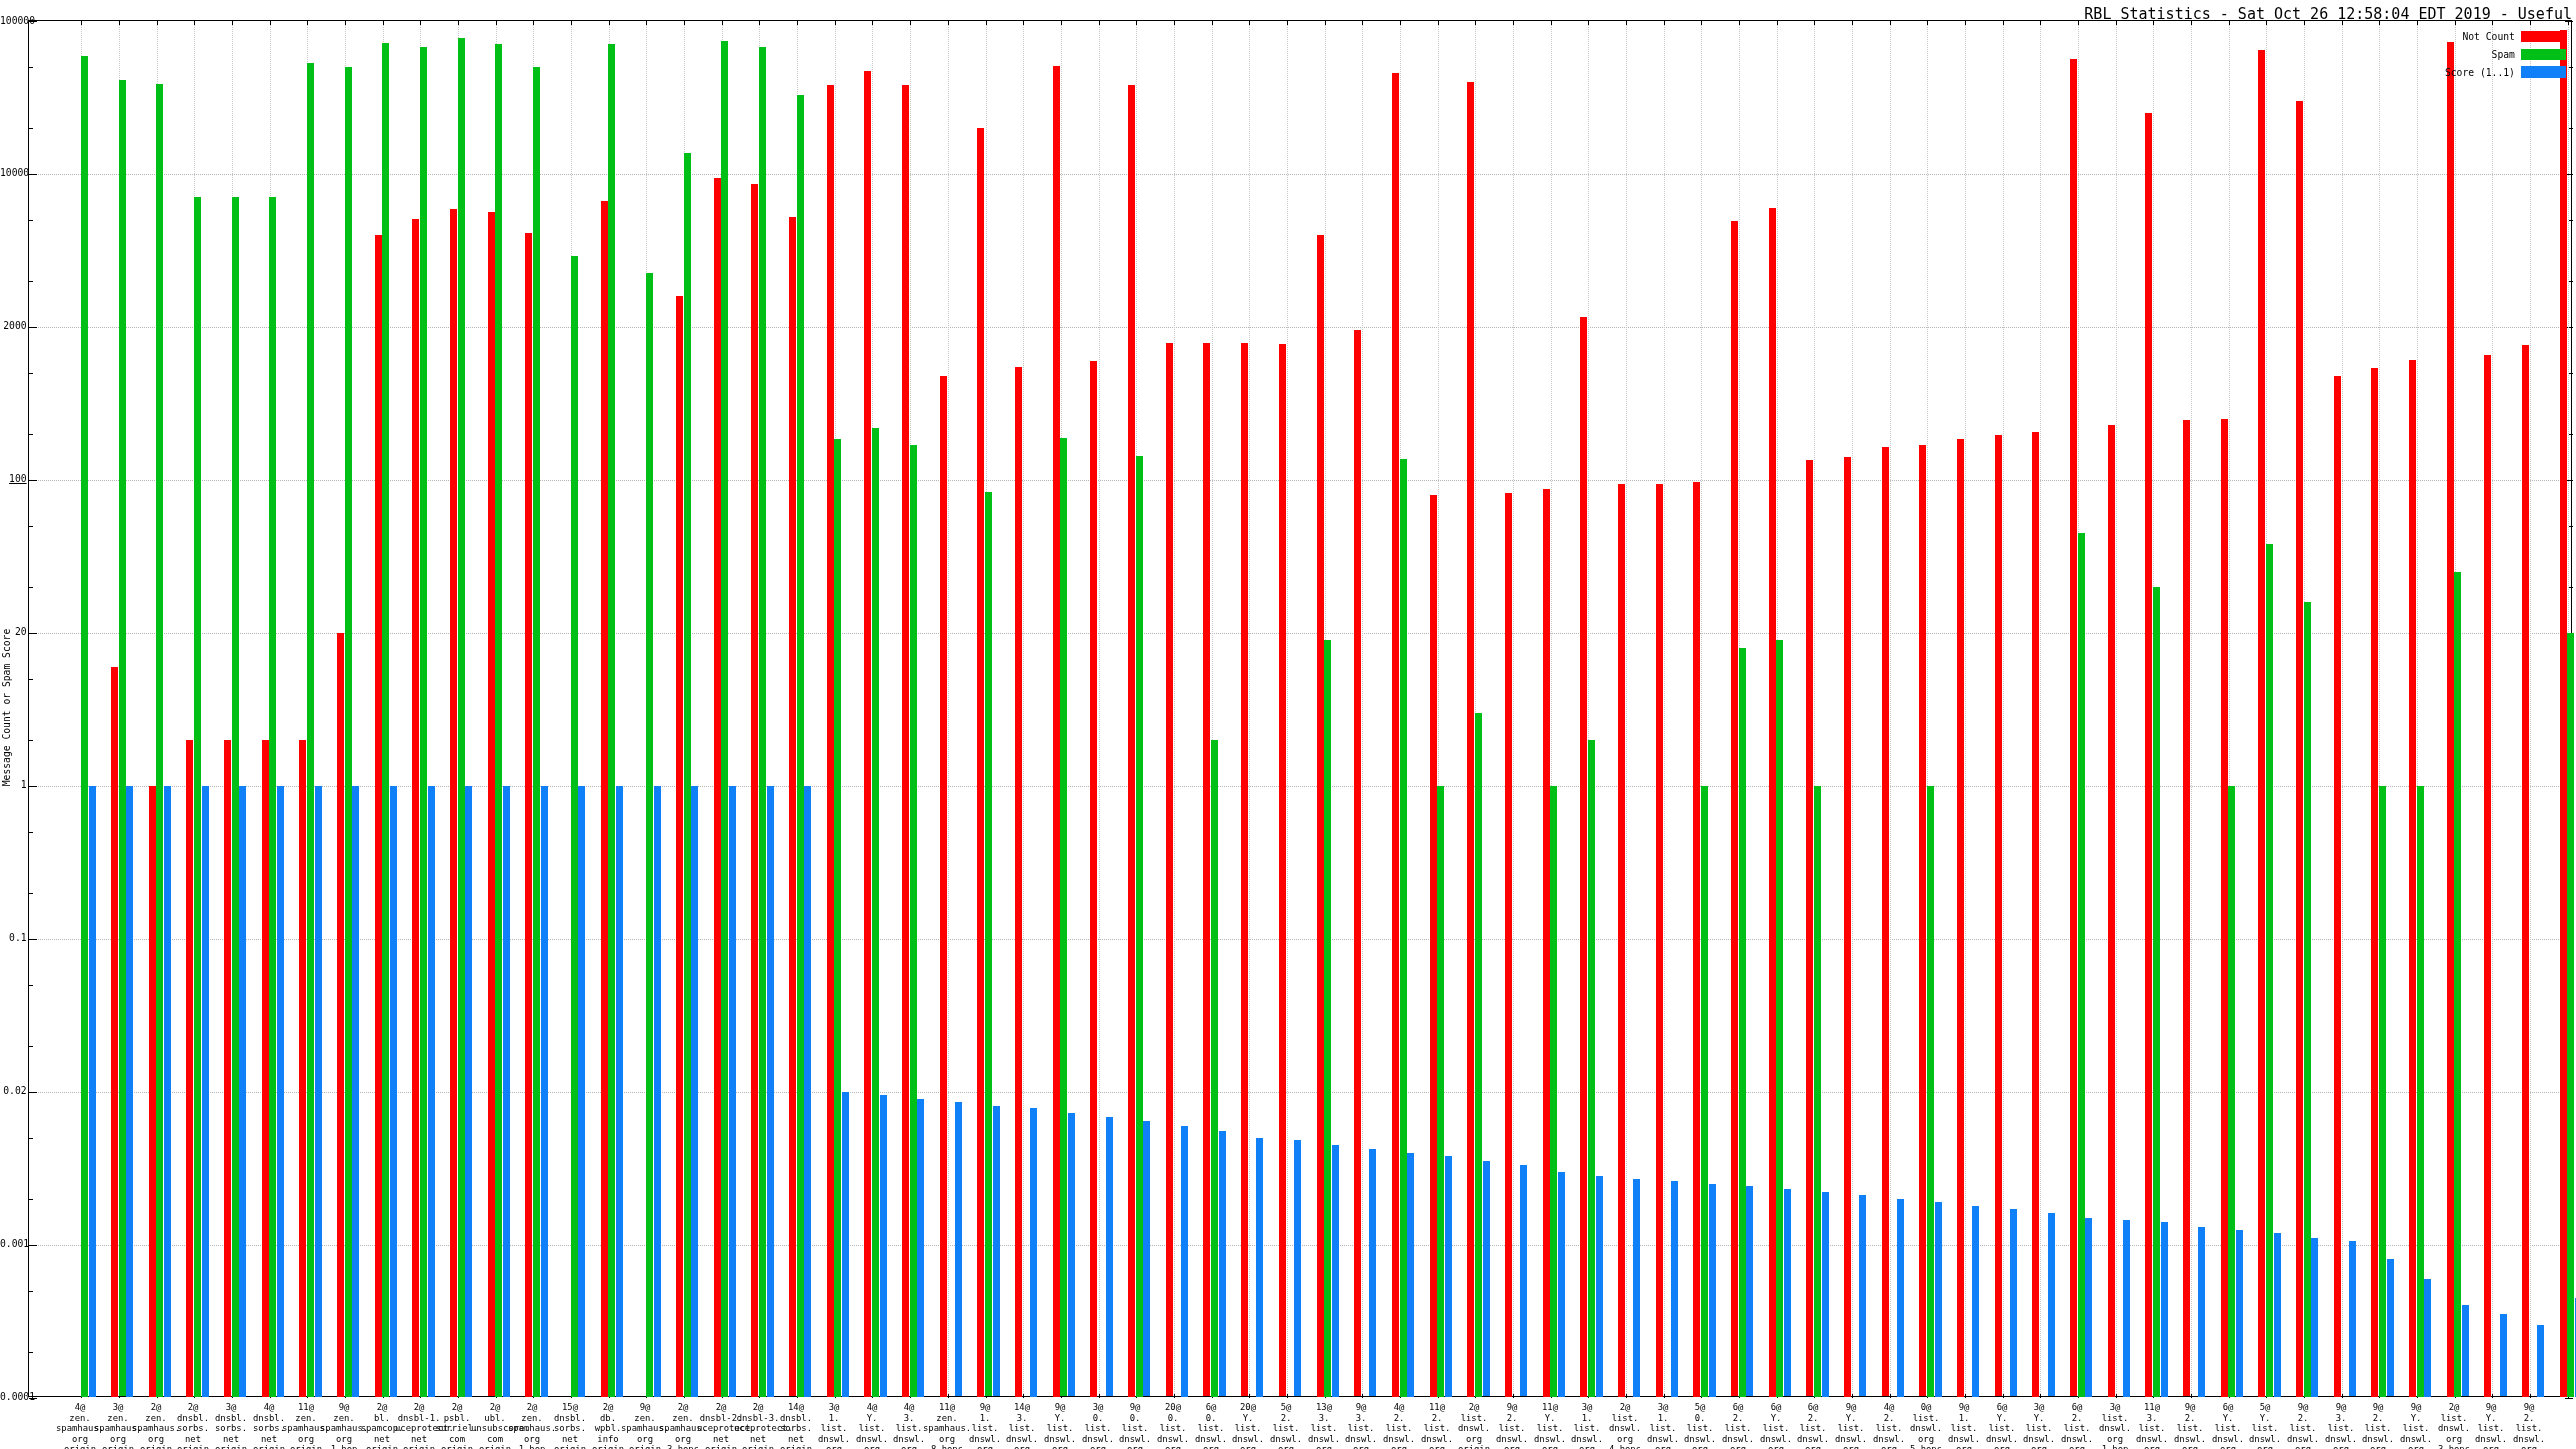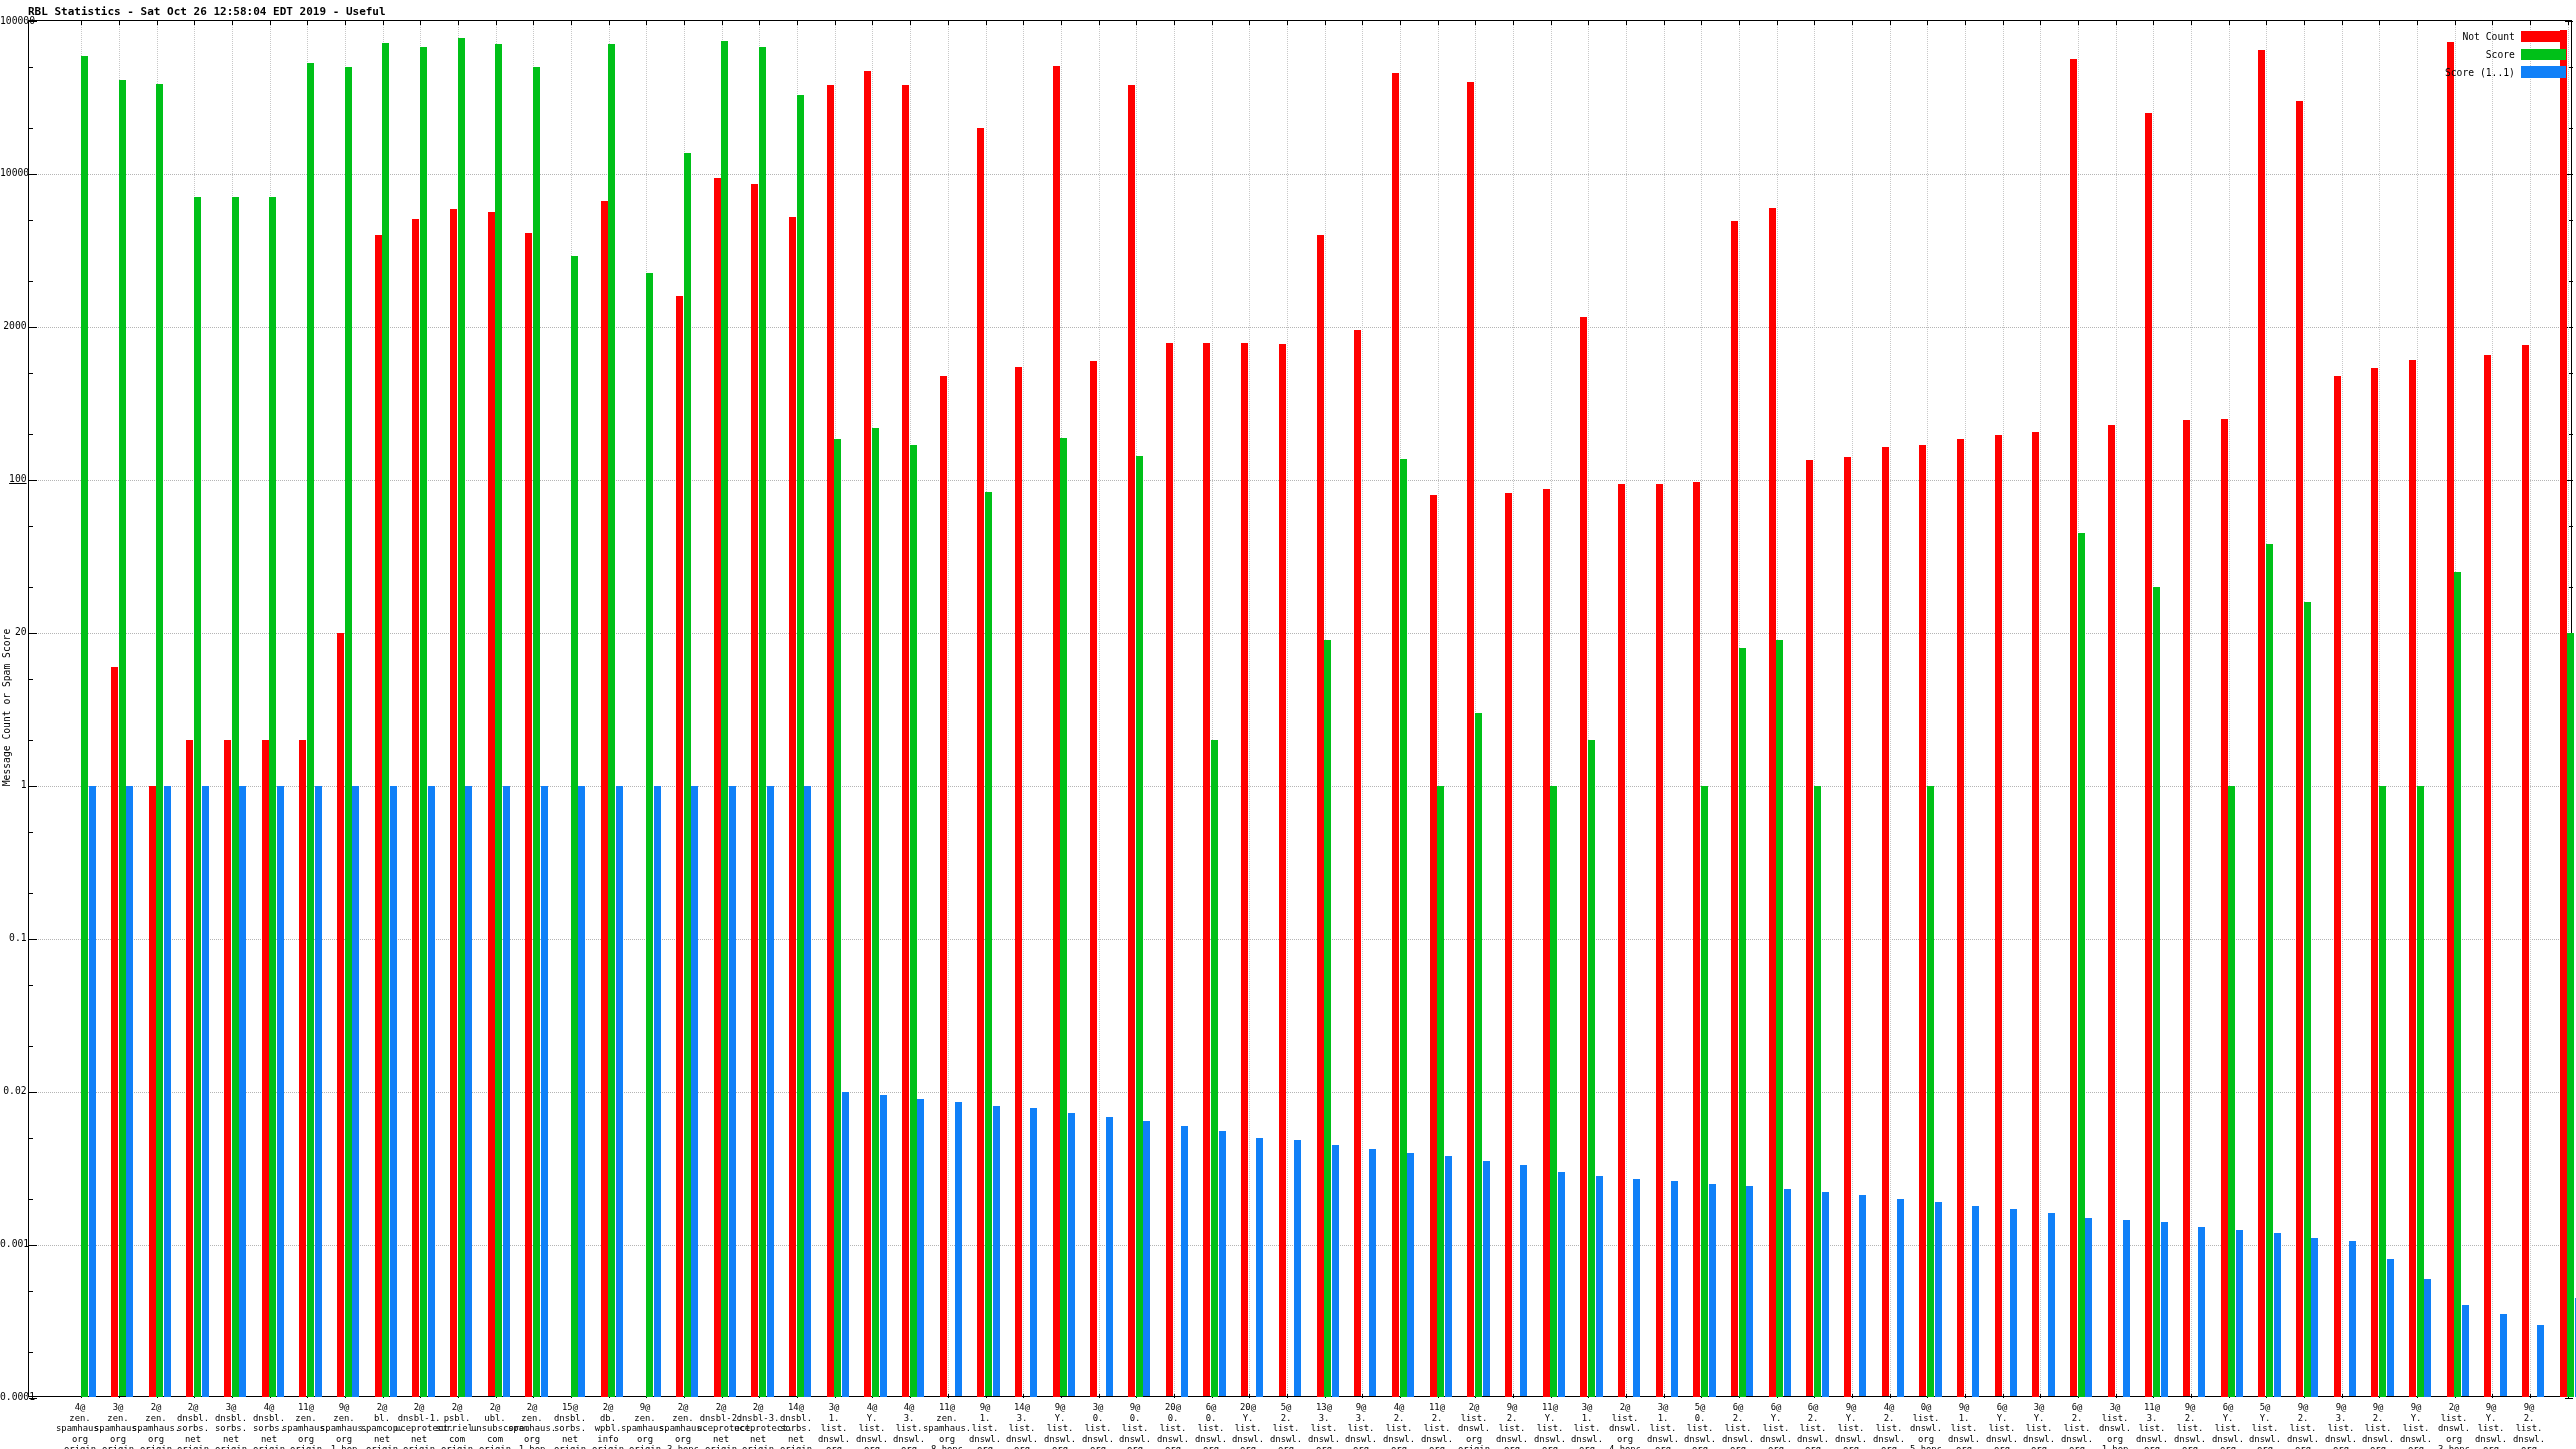--- a/index.html
+++ b/index.html
@@ -1,18 +1,18 @@
 <!DOCTYPE html>
 <html style="font-size:13px"><head>
 <meta charset="utf-8">
 <style>
   html,body{margin:0;padding:0;background:#ffffff;width:2576px;height:1449px;overflow:hidden;
     font-family:"DejaVu Sans Mono","Liberation Mono",monospace;color:#000;}
   #chart{position:absolute;left:0;top:0;width:2576px;height:1449px;}
-  #title{position:absolute;left:28px;top:4.8px;width:2544px;text-align:left;font-size:11px;font-weight:bold;}
+  #title{position:absolute;left:28px;top:4.8px;width:2544px;text-align:right;font-size:15px;font-weight:normal;}
   #ylab{position:absolute;left:-171px;top:702px;width:354px;text-align:center;font-size:9.7px;
     transform:rotate(-90deg);transform-origin:center center;}
   #plot{position:absolute;left:28px;top:20px;width:2544px;height:1377px;border:0.8px solid #000;box-sizing:border-box;}
   .hgrid{position:absolute;left:0;width:100%;height:0;border-top:0.8px dotted #b5b5b5;}
   .vgrid{position:absolute;top:0;height:100%;width:0;border-left:0.8px dotted #c8c8c8;}
   .tick{position:absolute;background:#000;}
   .bar{position:absolute;}
   .ytick-label{position:absolute;width:26.6px;text-align:right;font-size:9.7px;}
   .xlab{position:absolute;width:48px;text-align:center;font-size:8.9px;line-height:10.5px;white-space:pre-line;}
   #legend{position:absolute;top:31px;right:9.7px;}
@@ -856,21 +856,21 @@
 org
 origin</div>
     </div>
 
   <div id="legend">
     <div class="leg-row">
       <span class="leg-label">Not Count</span>
       <span class="leg-swatch" style="background: rgb(255, 0, 0);"></span>
     </div>
     <div class="leg-row">
-      <span class="leg-label">Score</span>
+      <span class="leg-label">Spam</span>
       <span class="leg-swatch" style="background: rgb(0, 192, 24);"></span>
     </div>
     <div class="leg-row">
       <span class="leg-label">Score (1..1)</span>
       <span class="leg-swatch" style="background: rgb(16, 128, 248);"></span>
     </div>
   </div>
 </div>
 
 

